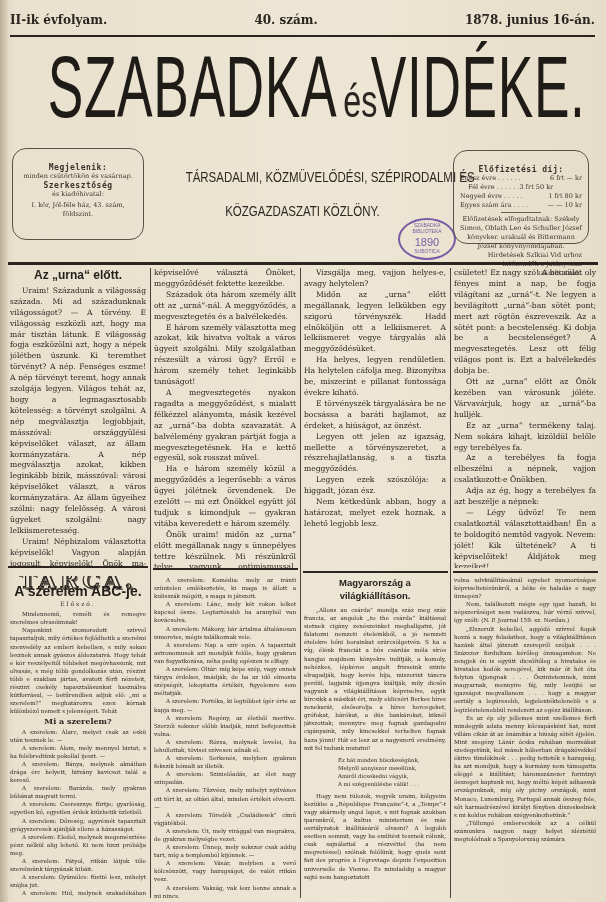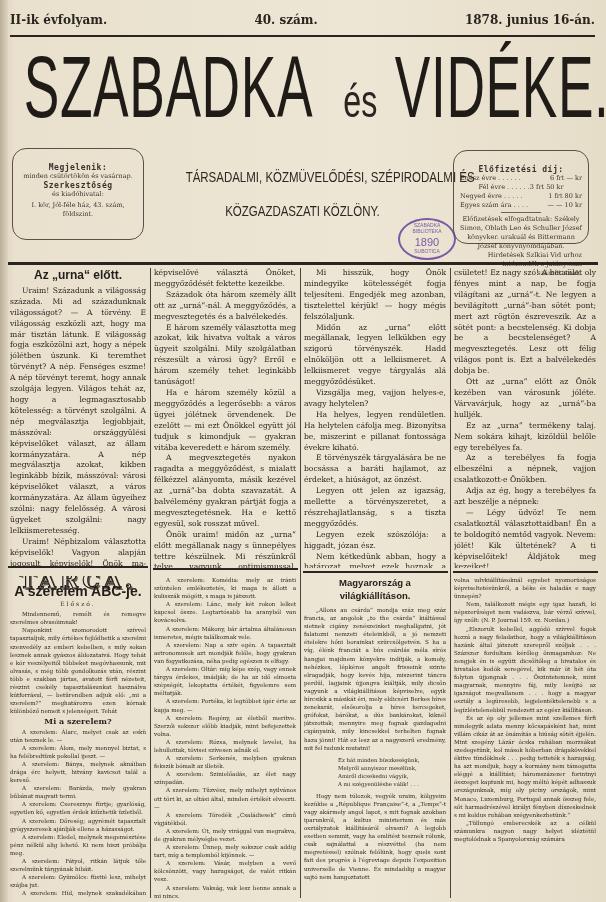--- a/index.html
+++ b/index.html
@@ -1,21 +1,21 @@
 <!DOCTYPE html>
 <html><head>
 <meta charset="utf-8">
 <style>
   html,body{margin:0;padding:0;}
   body{width:606px;height:902px;overflow:hidden;background:#ece4d2;color:#2a2520;font-family:"DejaVu Serif",serif;position:relative;}
   .page{position:absolute;left:0;top:0;width:606px;height:902px;background:linear-gradient(90deg,#d9d0bc 0px,#e9e1ce 14px,#ede6d4 60%,#e6ddc9 100%);}
   .edge{position:absolute;left:0;top:0;width:8px;height:902px;background:linear-gradient(90deg,#b9ae98,#ddd4c0);}
   .masthead-top{position:absolute;left:10px;top:10px;width:585px;height:20px;display:flex;justify-content:space-between;align-items:center;font-family:"DejaVu Serif",serif;font-weight:bold;font-size:12px;}
   .rule{position:absolute;height:2px;background:#2a2520;}
-  .title{position:absolute;left:20px;top:40px;width:570px;height:90px;display:flex;align-items:flex-end;justify-content:center;gap:24px;}
+  .title{position:absolute;left:20px;top:40px;width:570px;height:90px;display:flex;align-items:flex-end;justify-content:center;}
   .title .big{font-family:"Liberation Sans Narrow","Liberation Sans",sans-serif;font-size:86px;line-height:86px;letter-spacing:1px;transform:scaleX(0.62) scaleY(1.02);transform-origin:center bottom;display:inline-block;color:#1f1b17;font-weight:normal;}
   .title .es{font-family:"Liberation Sans",sans-serif;font-size:46px;line-height:46px;display:inline-block;transform:scaleX(0.7);}
   .box{position:absolute;border:1px solid #5a5248;border-radius:14px;font-size:6.5px;line-height:9px;text-align:center;color:#3a332c;padding:14px 6px;box-sizing:border-box;}
   .box .h{font-weight:bold;font-size:8px;letter-spacing:0.5px;font-family:"DejaVu Sans Mono",monospace;}
   .sub{position:absolute;left:200px;top:160px;width:205px;text-align:center;font-family:"Liberation Sans",sans-serif;font-size:14px;line-height:34px;transform:scaleX(0.82);transform-origin:center;color:#2d2722;}
   .stamp{position:absolute;left:398px;top:218px;width:58px;height:42px;border:2px solid #7a5aa6;border-radius:50%;color:#7a5aa6;font-family:"Liberation Sans",sans-serif;text-align:center;font-size:5px;box-sizing:border-box;}
   .stamp .yr{font-size:11px;line-height:11px;margin-top:3px;}
   .col{position:absolute;font-size:7.6px;line-height:10.9px;text-align:justify;color:#2b2520;overflow:hidden;}
   .col p{margin:0;text-indent:12px;}
   .col .ind0{text-indent:0;}
@@ -65,21 +65,21 @@
     <div class="yr">1890</div>
     <div>SUBOTICA</div>
   </div>
 
   <div class="box" style="left:453px;top:150px;width:136px;height:94px;text-align:left;">
     <div class="h" style="text-align:center;">Előfizetési díj:</div>
     <div style="display:flex;justify-content:space-between;">
       <span>Egész évre . . . . . .</span>
         <span>6 frt — kr</span>
     </div>
-    <div style="display:flex;justify-content:center;">
+    <div style="display:flex;justify-content:flex-start;margin-left:8px;">
       <span>Fél évre . . . . . .</span>
         <span>3 frt 50 kr</span>
     </div>
     <div style="display:flex;justify-content:space-between;">
       <span>Negyed évre . . . . .</span>
         <span>1 frt 80 kr</span>
     </div>
     <div style="display:flex;justify-content:space-between;">
       <span>Egyes szám ára . . . .</span>
         <span>— — 10 kr</span>
@@ -97,28 +97,27 @@
 
   <div class="col" style="left:10px;top:270px;width:136px;height:300px;">
     <div class="head" style="margin-bottom:5px;">Az „urna“ előtt.</div>
     <p>Uraim! Századunk a világosság százada. Mi ad századunknak világosságot? — A törvény. E világosság eszközli azt, hogy ma már tisztán látunk. E világosság fogja eszközölni azt, hogy a népek jólétben úszunk. Ki teremthet törvényt? A nép. Fenséges eszme! A nép törvényt teremt, hogy annak szolgája legyen. Világos tehát az, hogy a legmagasztosabb kötelesség: a törvényt szolgálni. A nép megválasztja legjobbjait, másszóval: országgyülési képviselőket választ, az állam kormányzatára. A nép megválasztja azokat, kikben leginkább bízik, másszóval: városi képviselőket választ, a város kormányzatára. Az állam ügyeihez szólni: nagy felelősség. A városi ügyeket szolgálni: nagy lelkiismeretesség.</p>
     <p>Uraim! Népbizalom választotta képviselők! Vagyon alapján jogosult képviselők! Önök ma-holnap az „urna“ előtt fognak állni. Mit tesznek ott? Szavazni fognak! Meggyőződésüket vetik az „urná“-ba. Tudják Önök jól, hogy a nép, midőn</p>
   </div>
   <div class="col" style="left:154px;top:268px;width:142px;height:300px;">
     <p class="ind0">képviselővé választá Önöket, meggyőződését fektette kezeikbe.</p>
     <p>Századok óta három személy állt ott az „urná“-nál. A meggyőződés, a megvesztegetés és a balvélekedés.</p>
     <p>E három személy választotta meg azokat, kik hivatva voltak a város ügyeit szolgálni. Mily szolgálatban részesült a városi ügy? Erről e három személy tehet leginkább tanúságot!</p>
+    <p>A megvesztegetés nyakon ragadta a meggyőződést, s mialatt félkézzel alányomta, másik kezével az „urná“-ba dobta szavazatát. A balvélemény gyakran pártját fogja a megvesztegetésnek. Ha e kettő egyesül, sok rosszat művel.</p>
     <p>Ha e három személy közül a meggyőződés a legerősebb: a város ügyei jólétnek örvendenek. De ezelőtt — mi ezt Önökkel együtt jól tudjuk s kimondjuk — gyakran vitába keveredett e három személy.</p>
-    <p>A megvesztegetés nyakon ragadta a meggyőződést, s mialatt félkézzel alányomta, másik kezével az „urná“-ba dobta szavazatát. A balvélemény gyakran pártját fogja a megvesztegetésnek. Ha e kettő egyesül, sok rosszat művel.</p>
     <p>Önök uraim! midőn az „urna“ előtt megállanak nagy s ünnepélyes tettre készülnek. Mi részünkről telve vagyunk optimismussal. Bennünket nem érdekel az egyén.</p>
   </div>
   <div class="col" style="left:304px;top:268px;width:142px;height:300px;">
-    <p>Mi hisszük, hogy Önök mindegyike kötelességét fogja teljesíteni. Engedjék meg azonban, tisztelettel kérjük! — hogy mégis felszólaljunk.</p>
+    <p>Vizsgálja meg, vajjon helyes-e, avagy helytelen?</p>
     <p>Midőn az „urna“ előtt megállanak, legyen lelkükben egy szigorú törvényszék. Hadd elnököljön ott a lelkiismeret. A lelkiismeret vegye tárgyalás alá meggyőződésüket.</p>
-    <p>Vizsgálja meg, vajjon helyes-e, avagy helytelen?</p>
     <p>Ha helyes, legyen rendületlen. Ha helytelen cáfolja meg. Bizonyítsa be, miszerint e pillanat fontossága évekre kiható.</p>
     <p>E törvényszék tárgyalására be ne bocsássa a baráti hajlamot, az érdeket, a hiúságot, az önzést.</p>
     <p>Legyen ott jelen az igazság, mellette a törvényszeretet, a részrehajlatlanság, s a tiszta meggyőződés.</p>
     <p>Legyen ezek szószólója: a higgadt, józan ész.</p>
     <p>Nem kétkedünk abban, hogy a határozat, melyet ezek hoznak, a lehető legjobb lesz.</p>
 
   </div>
   <div class="col" style="left:454px;top:268px;width:142px;height:300px;">
     <p class="ind0">csületet! Ez nagy szó! A becsület oly fényes mint a nap, be fogja világítani az „urná“-t. Ne legyen a bevilágított „urná“-ban sötét pont; mert azt rögtön észreveszik. Az a sötét pont: a becstelenség. Ki dobja be a becstelenséget? A megvesztegetés. Lesz ott félig világos pont is. Ezt a balvélekedés dobja be.</p>
     <p>Ott az „urna“ előtt az Önök kezében van városunk jóléte. Várvavárjuk, hogy az „urná“-ba hulljék.</p>

